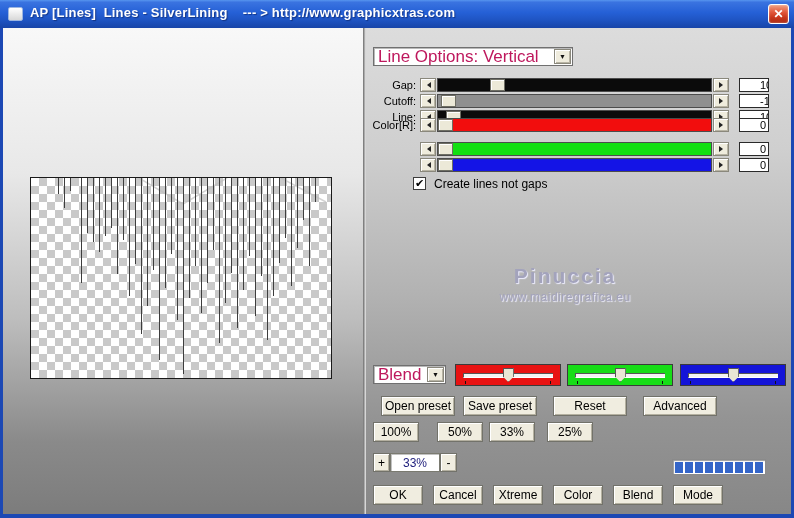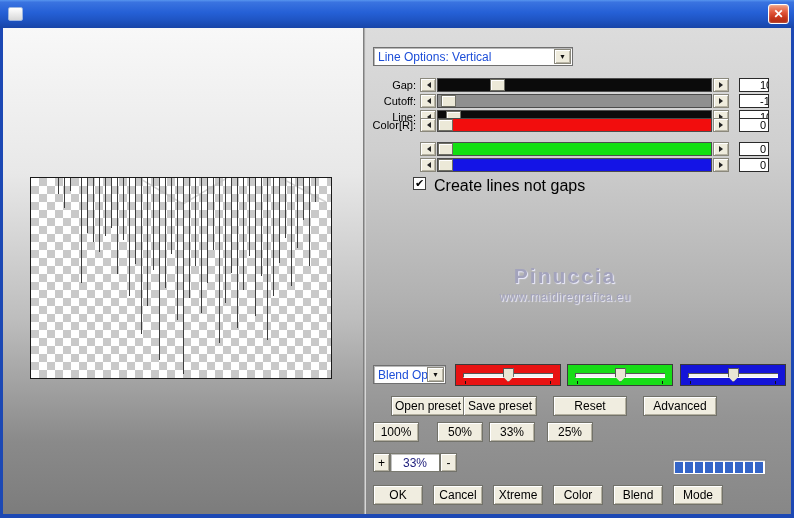--- a/index.html
+++ b/index.html
@@ -40,21 +40,21 @@
 
   
   .watermark { position:absolute; left:79px; top:236px; width:240px; text-align:center;
     color:#a3a3bc; text-shadow:1px 1px 1px #eef; }
   .wm1 { font-size:21px; font-weight:bold; letter-spacing:2px; }
   .wm2 { font-size:12px; margin-top:2px; letter-spacing:.5px; }
 
   
   .dropdown { position:absolute; height:19px; background:#fff; border:1px solid #707070;
     box-shadow:inset 1px 1px 0 #b9b9b9; display:flex; align-items:center; }
-  .dd-text { flex:1; font-size:12px; color:#1d4ed8; padding-left:4px; white-space:nowrap; overflow:hidden; }
+  .dd-text { flex:1; font-size:17px; color:#be185d; padding-left:4px; white-space:nowrap; overflow:hidden; }
   .dd-btn { width:17px; height:15px; margin-right:1px; background:#efecdd; border:1px solid #8a887c;
     box-shadow:inset 1px 1px 0 #fff, inset -1px -1px 0 #b8b4a4; display:flex; align-items:center; justify-content:center; }
   .dd-arrow { font-size:7px; color:#111; line-height:1; }
 
   
   .srow { position:absolute; left:0; height:15px; width:425px; }
   .slabel { position:absolute; left:0; top:1px; width:50px; text-align:right; font-size:11px; color:#000; }
   .sarrow { position:absolute; top:0; width:16px; height:14px; background:#efecdd; border:1px solid #8a887c;
     box-shadow:inset 1px 1px 0 #fff, inset -1px -1px 0 #b8b4a4; display:flex; align-items:center; justify-content:center; }
   .tri-l { width:0; height:0; border:3px solid transparent; border-right:4px solid #222; margin-right:2px; }
@@ -62,21 +62,21 @@
   .strack { position:absolute; left:71px; top:0; width:275px; height:14px; border:1px solid #4c4c4c; }
   .sthumb { position:absolute; top:0; width:15px; height:12px; background:#ece9d8; border:1px solid #6e6e64;
     box-shadow:inset 1px 1px 0 #fff; }
   .snum { position:absolute; left:373px; top:0; width:30px; height:14px; background:#fff; border:1px solid #2a2a2a;
     font-family:"Liberation Sans",sans-serif; font-size:11px; color:#000; padding-left:20px; }
 
   
   .checkbox { position:absolute; left:47px; top:0; width:13px; height:13px; background:#fff; border:1px solid #3c3c3c;
     display:flex; align-items:center; justify-content:center; }
   .check { font-size:11px; color:#000; line-height:1; margin-top:-1px; }
-  .checklabel { position:absolute; left:68px; top:0; font-size:16px; color:#000; }
+  .checklabel { position:absolute; left:68px; top:0; font-size:12px; color:#000; }
 
   
   .btn { position:absolute; height:20px; background:#f0ede0; border:1px solid #72726a;
     box-shadow:inset 1px 1px 0 #ffffff, inset -1px -1px 0 #b4b0a0;
     font-size:12px; color:#000; display:flex; align-items:center; justify-content:center; cursor:default; }
 
   
   .rgbslider { position:absolute; top:336px; width:106px; height:22px; border:1px solid #3a3a3a; }
   .groove { position:absolute; left:7px; right:7px; top:8px; height:5px; background:#f4f4f4;
     border-top:1px solid #555; border-left:1px solid #555; border-bottom:1px solid #fff; }
@@ -96,20 +96,21 @@
     border:1px solid #8a8a8a; box-shadow:inset 1px 1px 1px #999; display:flex; align-items:center; gap:2px; padding:0 2px; }
   .pseg { width:8px; height:11px; flex:0 0 auto; }
 </style>
 </head>
 <body>
 
 <div class="window">
 
   <div class="titlebar">
     <span class="app-icon"></span>
+    <span class="title">AP [Lines]  Lines - SilverLining    --- &gt; http://www.graphicxtras.com</span>
     <div class="close-btn">
       <span class="x">✕</span>
     </div>
   </div>
 
   <div class="body-area">
 
     <div class="left-panel">
       <div class="preview-box">
         <svg width="300" height="200" viewBox="0 0 300 200">
@@ -289,21 +290,21 @@
         <span class="tick l"></span>
         <span class="tick r"></span>
       </div>
       <div class="rgbslider" style="left: 314px; background: rgb(20, 20, 216);">
         <div class="groove"></div>
         <div class="pthumb" style="left: 45%;"></div>
         <span class="tick l"></span>
         <span class="tick r"></span>
       </div>
 
-      <div class="btn" style="left:25px;   top:368px; width:74px;">Open preset</div>
+      <div class="btn" style="left:15px;   top:368px; width:74px;">Open preset</div>
       <div class="btn" style="left:97px;  top:368px; width:74px;">Save preset</div>
       <div class="btn" style="left:187px; top:368px; width:74px;">Reset</div>
       <div class="btn" style="left:277px; top:368px; width:74px;">Advanced</div>
 
       <div class="btn" style="left:7px;   top:394px; width:46px;">100%</div>
       <div class="btn" style="left:65px;  top:394px; width:46px;margin-left:6px;">50%</div>
       <div class="btn" style="left:123px; top:394px; width:46px;">33%</div>
       <div class="btn" style="left:181px; top:394px; width:46px;">25%</div>
 
       <div class="srow" style="top:425px; height:19px;">

